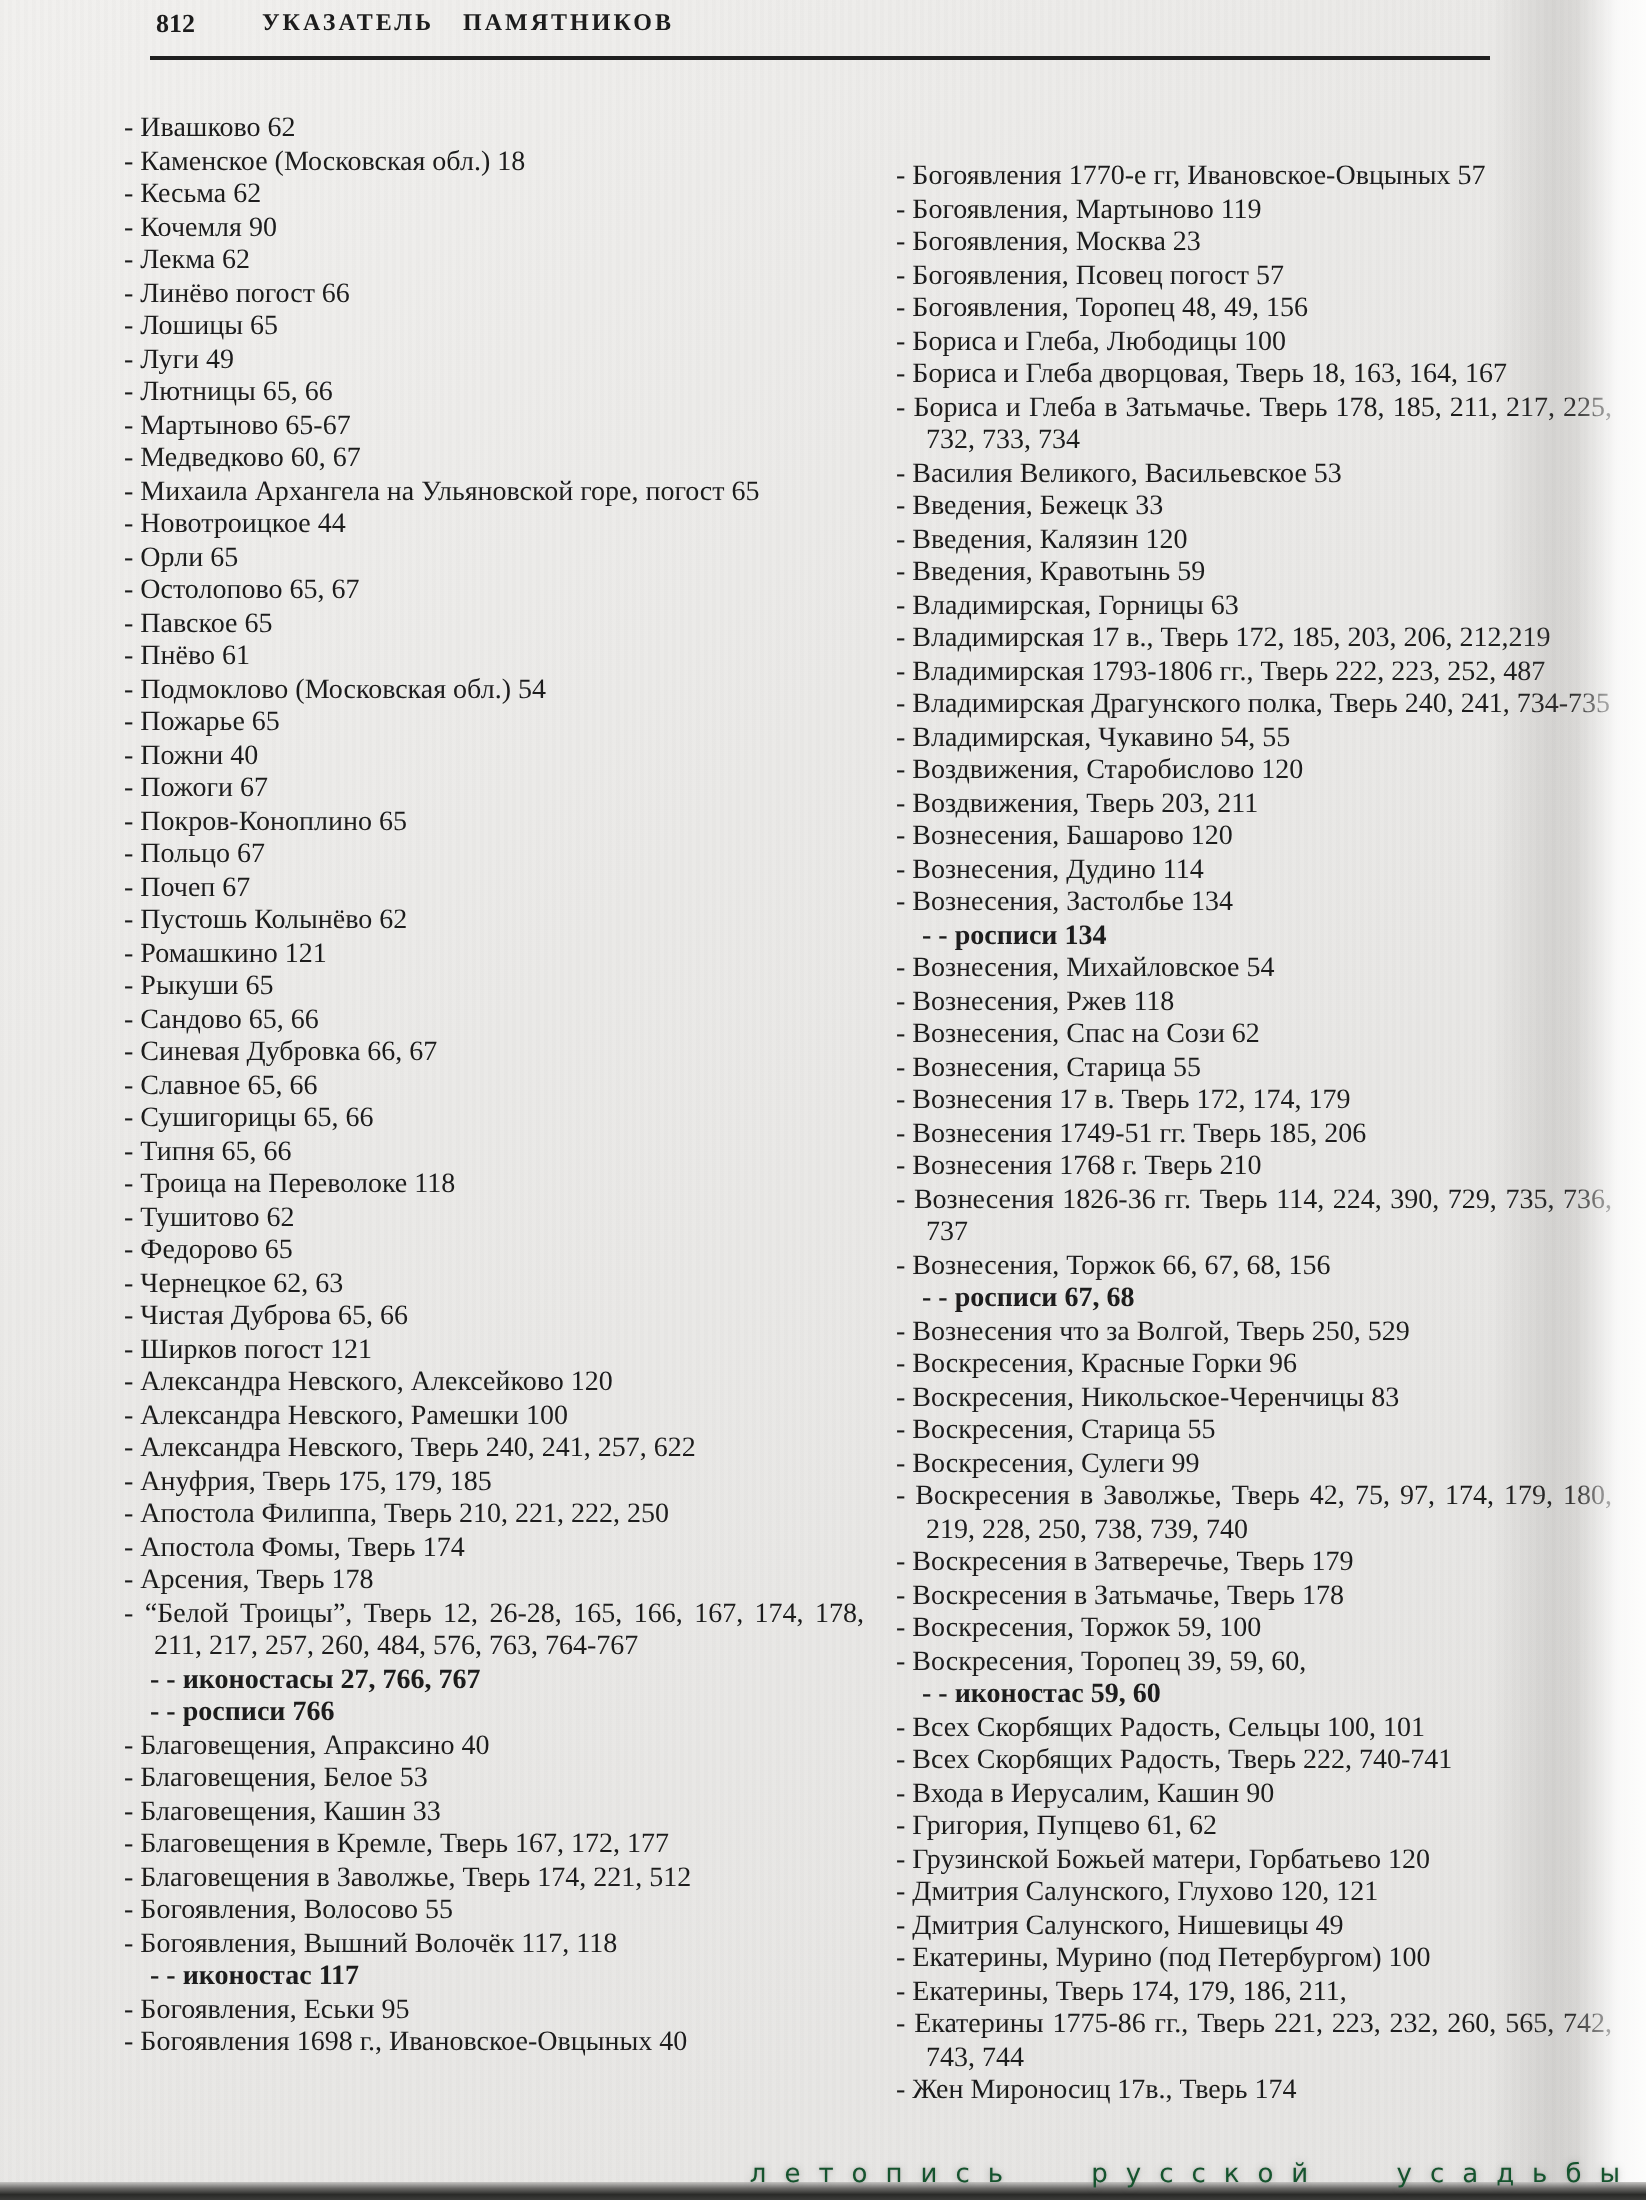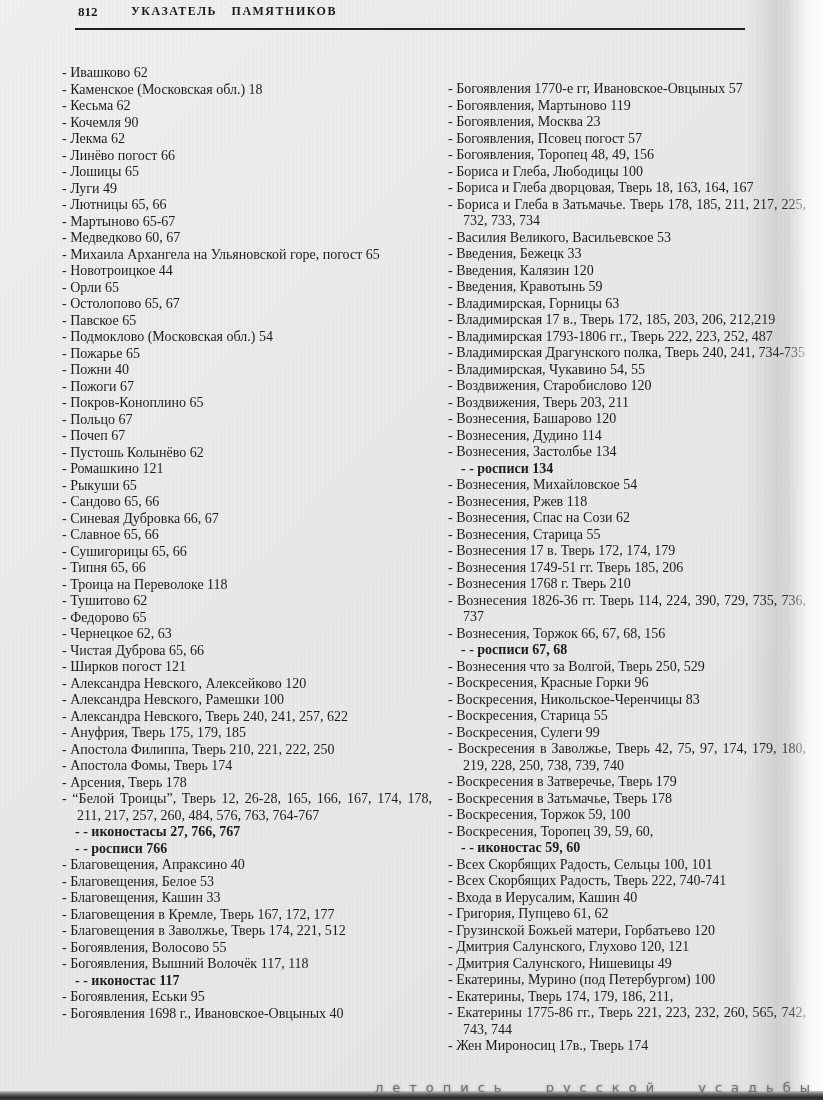--- a/index.html
+++ b/index.html
@@ -46,21 +46,21 @@
   .entry {
     margin:0; font-size:14px; line-height:16.5px;
     text-align:justify;
     padding-left:15px; text-indent:-15px;
   }
   .entry.sub { margin-left:13px;font-weight:bold; }
   .watermark {
     position:absolute; bottom:5px; right:4px; z-index:6;
     font-family:"DejaVu Sans", sans-serif;
     font-size:13px; letter-spacing:9px; word-spacing:22px;
-    color:#737373;
+    color:#14532d;
     text-shadow:0 0 3px rgba(125,125,122,0.5), 0 0 1px rgba(125,125,122,0.4);
     white-space:nowrap;
   }
 </style>
 </head>
 <body>
 
 <div class="header">
   <span class="page-num">812</span>
   <span class="header-title">УКАЗАТЕЛЬ ПАМЯТНИКОВ</span>
@@ -78,20 +78,21 @@
       <p class="entry">- Лошицы 65</p>
       <p class="entry">- Луги 49</p>
       <p class="entry">- Лютницы 65, 66</p>
       <p class="entry">- Мартыново 65-67</p>
       <p class="entry">- Медведково 60, 67</p>
       <p class="entry">- Михаила Архангела на Ульяновской горе, погост 65</p>
       <p class="entry">- Новотроицкое 44</p>
       <p class="entry">- Орли 65</p>
       <p class="entry">- Остолопово 65, 67</p>
       <p class="entry">- Павское 65</p>
+      <p class="entry">- Пнёво 61</p>
       <p class="entry">- Подмоклово (Московская обл.) 54</p>
       <p class="entry">- Пожарье 65</p>
       <p class="entry">- Пожни 40</p>
       <p class="entry">- Пожоги 67</p>
       <p class="entry">- Покров-Коноплино 65</p>
       <p class="entry">- Польцо 67</p>
       <p class="entry">- Почеп 67</p>
       <p class="entry">- Пустошь Колынёво 62</p>
       <p class="entry">- Ромашкино 121</p>
       <p class="entry">- Рыкуши 65</p>
@@ -167,21 +168,21 @@
       <p class="entry">- Воскресения, Старица 55</p>
       <p class="entry">- Воскресения, Сулеги 99</p>
       <p class="entry">- Воскресения в Заволжье, Тверь 42, 75, 97, 174, 179, 180, 219, 228, 250, 738, 739, 740</p>
       <p class="entry">- Воскресения в Затверечье, Тверь 179</p>
       <p class="entry">- Воскресения в Затьмачье, Тверь 178</p>
       <p class="entry">- Воскресения, Торжок 59, 100</p>
       <p class="entry">- Воскресения, Торопец 39, 59, 60,</p>
       <p class="entry sub">- - иконостас 59, 60</p>
       <p class="entry">- Всех Скорбящих Радость, Сельцы 100, 101</p>
       <p class="entry">- Всех Скорбящих Радость, Тверь 222, 740-741</p>
-      <p class="entry">- Входа в Иерусалим, Кашин 40</p>
+      <p class="entry">- Входа в Иерусалим, Кашин 90</p>
       <p class="entry">- Григория, Пупцево 61, 62</p>
       <p class="entry">- Грузинской Божьей матери, Горбатьево 120</p>
       <p class="entry">- Дмитрия Салунского, Глухово 120, 121</p>
       <p class="entry">- Дмитрия Салунского, Нишевицы 49</p>
       <p class="entry">- Екатерины, Мурино (под Петербургом) 100</p>
       <p class="entry">- Екатерины, Тверь 174, 179, 186, 211,</p>
       <p class="entry">- Екатерины 1775-86 гг., Тверь 221, 223, 232, 260, 565, 742, 743, 744</p>
       <p class="entry">- Жен Мироносиц 17в., Тверь 174</p>
     </div>
 </div>

